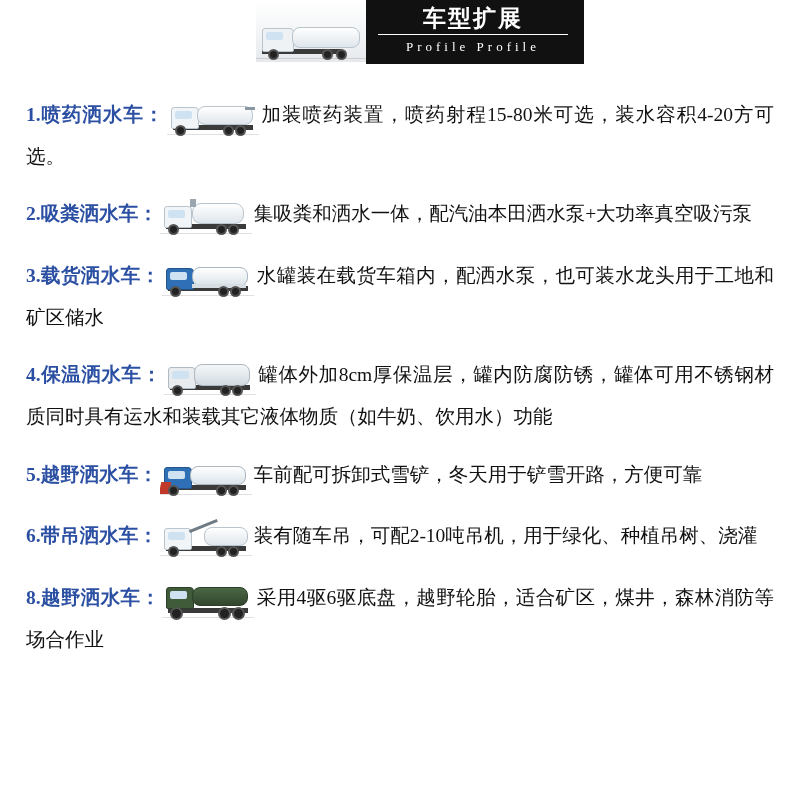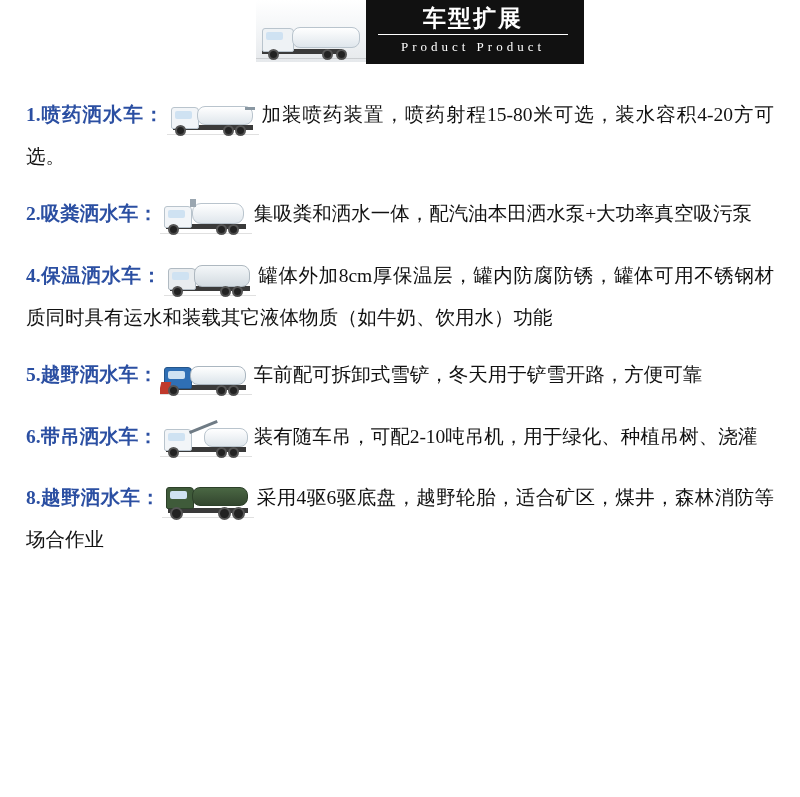--- a/index.html
+++ b/index.html
@@ -148,21 +148,21 @@
         <div class="cab" style="left:6px;bottom:10px;width:30px;height:22px;background:#eef2f5;"></div>
         <div class="tank" style="left:36px;bottom:14px;width:66px;height:19px;"></div>
         <div class="wheel w1" style="left:12px;"></div>
         <div class="wheel w2" style="left:66px;"></div>
         <div class="wheel w3" style="left:80px;"></div>
         <div class="road"></div>
       </div>
     </div>
     <div class="header-label">
       <div class="cn">车型扩展</div>
-      <div class="en">Product Product</div>
+      <div class="en">Profile Profile</div>
     </div>
   </div>
 </div>
 
 <div class="content">
 
   <p class="item">
     <span class="title">1.</span><span class="title">喷药洒水车：</span><span class="thumb"><span class="truck c-white">
           <span class="chassis"></span>
           <span class="cab"></span>
@@ -181,20 +181,32 @@
           <span class="cab"></span>
           <span class="tank" style="left:32px;width:50px;height:19px;border-radius:9px;"></span>
           <span class="extra" style="left:30px;bottom:30px;width:6px;height:8px;background:#9aa6b0;"></span>
           <span class="wheel w1"></span>
           <span class="wheel w2"></span>
           <span class="wheel w3"></span>
           <span class="road"></span>
         </span></span><span class="desc">集吸粪和洒水一体，配汽油本田洒水泵+大功率真空吸污泵</span>
   </p>
 
+  <p class="item">
+    <span class="title">3.</span><span class="title">载货洒水车：</span><span class="thumb"><span class="truck c-blue">
+          <span class="chassis"></span>
+          <span class="cab"></span>
+          <span class="tank"></span>
+          <span class="extra" style="left:30px;bottom:11px;width:54px;height:4px;background:#d6dde3;"></span>
+          <span class="wheel w1"></span>
+          <span class="wheel w2"></span>
+          <span class="wheel w3"></span>
+          <span class="road"></span>
+        </span></span><span class="desc">水罐装在载货车箱内，配洒水泵，也可装水龙头用于工地和矿区储水</span>
+  </p>
 
   <p class="item">
     <span class="title">4.</span><span class="title">保温洒水车：</span><span class="thumb"><span class="truck c-gray">
           <span class="chassis"></span>
           <span class="cab"></span>
           <span class="tank" style="height:20px;bottom:12px;"></span>
           <span class="wheel w1"></span>
           <span class="wheel w2"></span>
           <span class="wheel w3"></span>
           <span class="road"></span>

